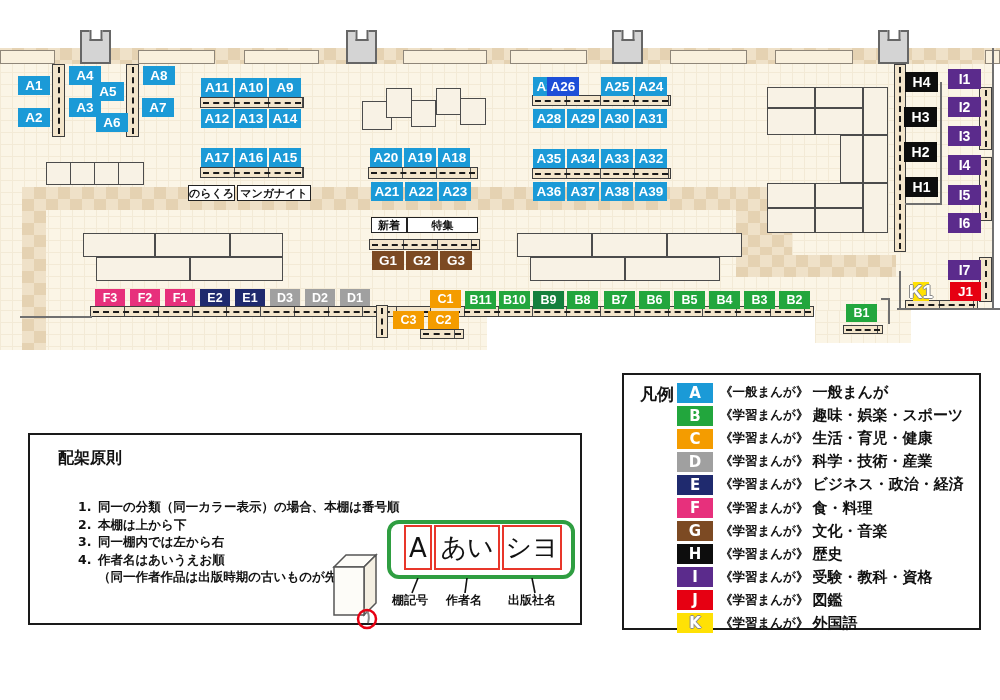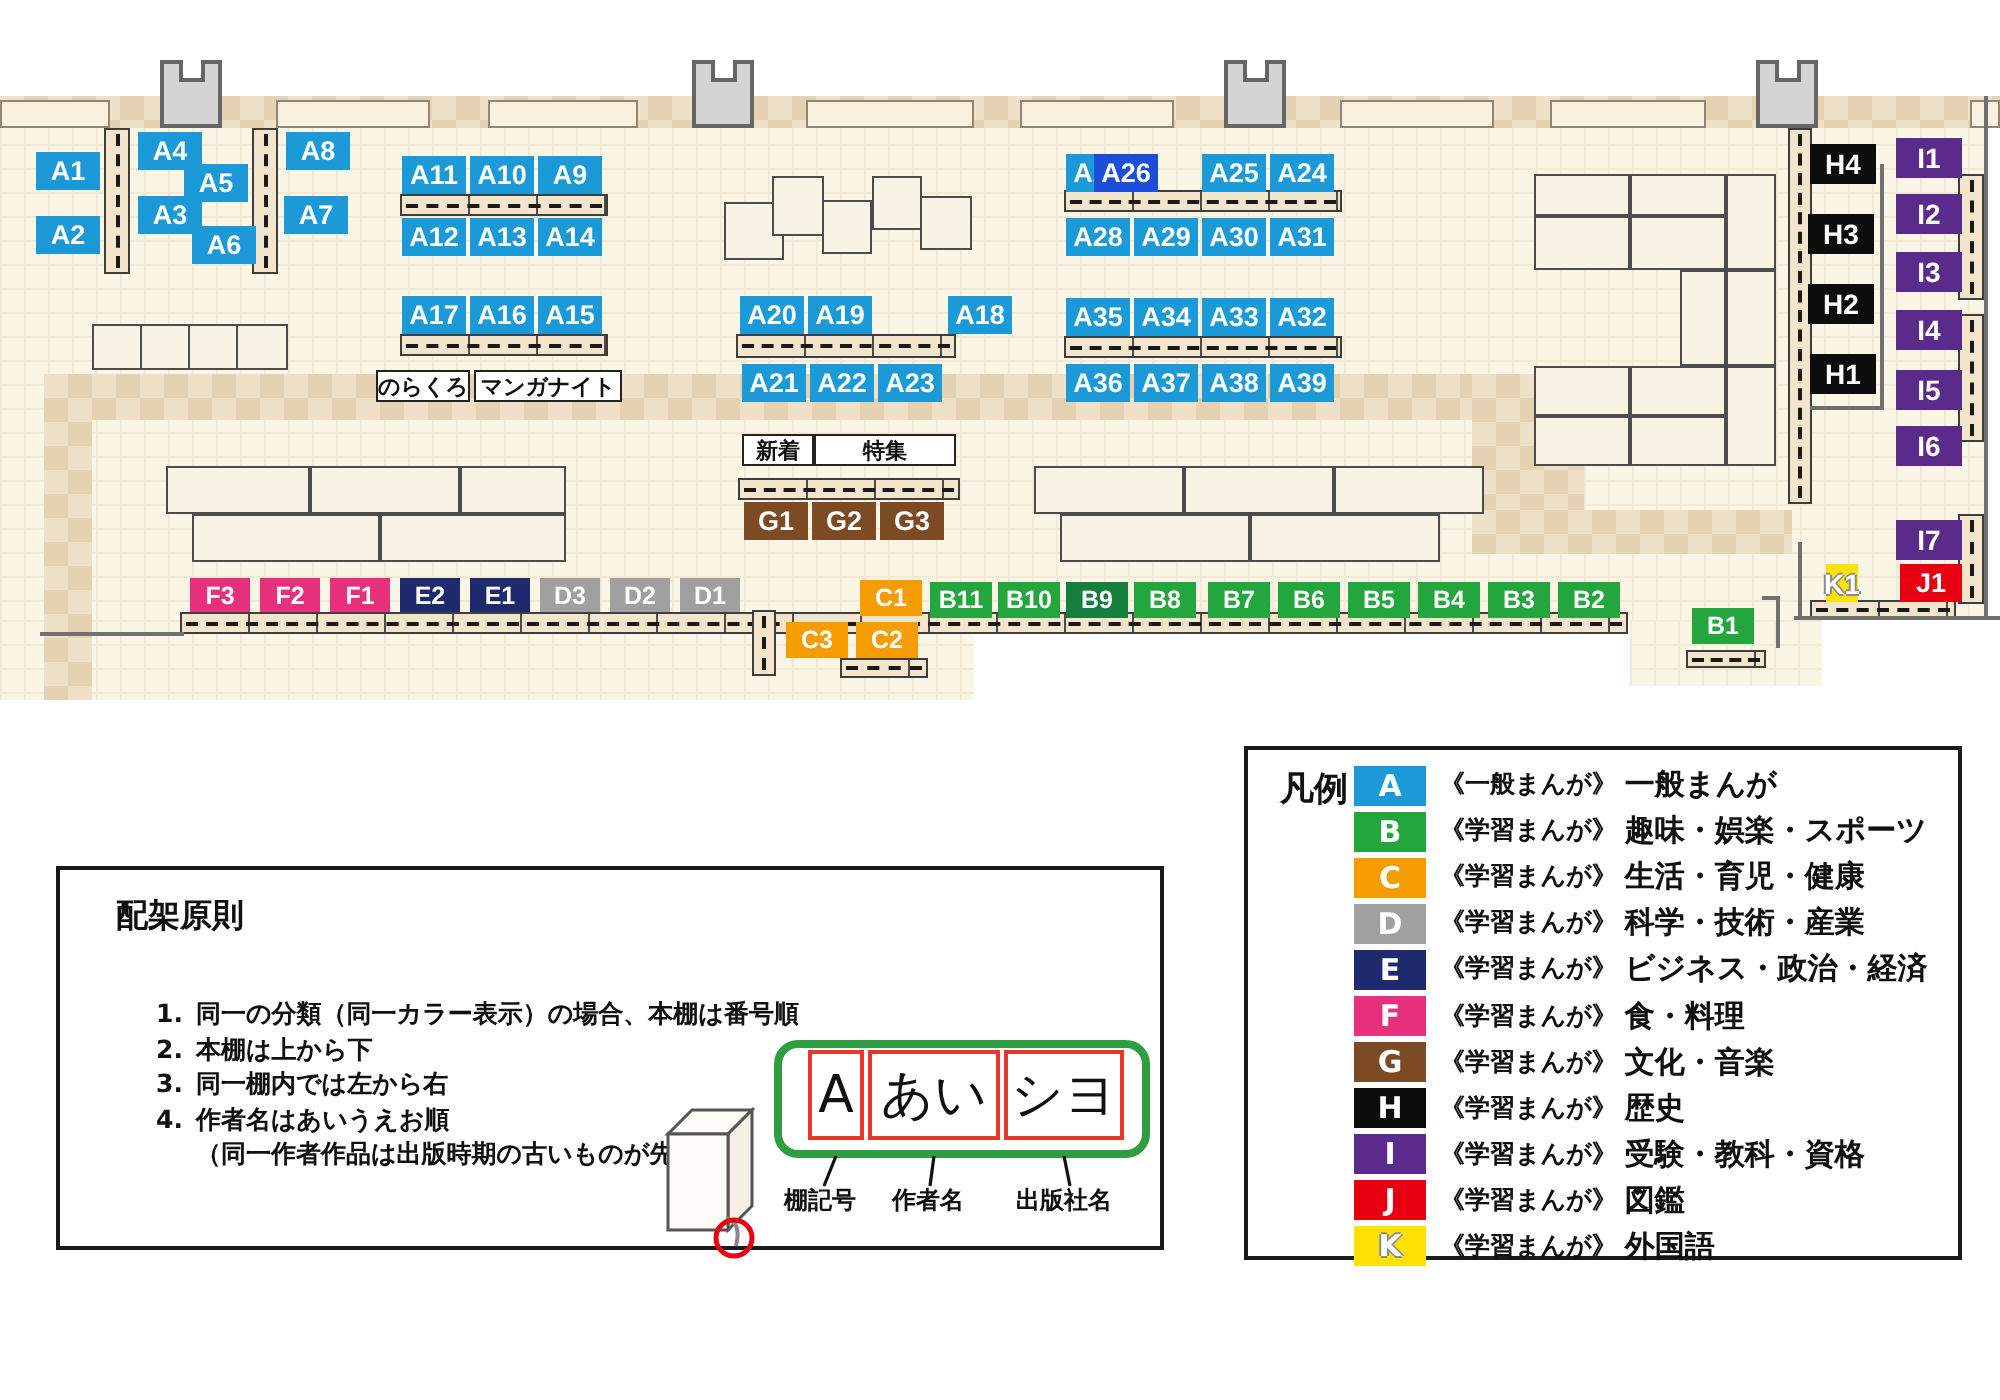--- a/index.html
+++ b/index.html
@@ -22,21 +22,21 @@
   .shelf.v::after{content:"";position:absolute;top:2px;bottom:2px;left:50%;margin-left:-1px;border-left:2px dashed #1a1a1a;}
   .line{position:absolute;background:#707070;}
   .lab{position:absolute;color:#fff;font-weight:bold;text-align:center;
     font-family:"Liberation Sans","DejaVu Sans",sans-serif;
     display:flex;align-items:center;justify-content:center;letter-spacing:0;}
   .sA,.sG{width:32px;height:19px;font-size:13.5px;}
   .sB,.sC{width:31px;height:18px;font-size:12.5px;}
   .sD,.sE,.sF{width:30px;height:17px;font-size:12.5px;}
   .sH,.sI{width:33px;height:20px;font-size:14px;}
   .sJ{width:31px;height:19px;font-size:13.5px;}
-  .sK{width:16px;height:19px;font-size:14px;}
+  .sK{width:16px;height:19px;font-size:19px;}
   .outl{text-shadow:-1px 0 #8a8a8a,1px 0 #8a8a8a,0 -1px #8a8a8a,0 1px #8a8a8a;}
   .callout{position:absolute;background:#fff;border:1px solid #222;color:#111;font-weight:bold;font-size:11px;
     display:flex;align-items:center;justify-content:center;white-space:nowrap;box-sizing:border-box;}
   
   .legend{position:absolute;left:622px;top:373px;width:359px;height:257px;background:#fff;border:2px solid #1a1a1a;box-sizing:border-box;}
   .legend-title{position:absolute;left:16px;top:8px;font-size:17px;font-weight:bold;color:#111;}
   .legend-rows{position:absolute;left:53px;top:6px;}
   .lrow{display:flex;align-items:center;height:23.1px;}
   .chip{width:36px;height:20px;color:#fff;font-weight:bold;font-size:15px;flex:0 0 36px;
     display:flex;align-items:center;justify-content:center;}
@@ -160,21 +160,21 @@
       <div class="lab sA" style="left: 235px; top: 78px; background: rgb(27, 154, 215);">A10</div>
       <div class="lab sA" style="left: 269px; top: 78px; background: rgb(27, 154, 215);">A9</div>
       <div class="lab sA" style="left: 201px; top: 109px; background: rgb(27, 154, 215);">A12</div>
       <div class="lab sA" style="left: 235px; top: 109px; background: rgb(27, 154, 215);">A13</div>
       <div class="lab sA" style="left: 269px; top: 109px; background: rgb(27, 154, 215);">A14</div>
       <div class="lab sA" style="left: 201px; top: 148px; background: rgb(27, 154, 215);">A17</div>
       <div class="lab sA" style="left: 235px; top: 148px; background: rgb(27, 154, 215);">A16</div>
       <div class="lab sA" style="left: 269px; top: 148px; background: rgb(27, 154, 215);">A15</div>
       <div class="lab sA" style="left: 370px; top: 148px; background: rgb(27, 154, 215);">A20</div>
       <div class="lab sA" style="left: 404px; top: 148px; background: rgb(27, 154, 215);">A19</div>
-      <div class="lab sA" style="left: 438px; top: 148px; background: rgb(27, 154, 215); margin-left: 36px;">A18</div>
+      <div class="lab sA" style="left: 438px; top: 148px; background: rgb(27, 154, 215);">A18</div>
       <div class="lab sA" style="left: 371px; top: 182px; background: rgb(27, 154, 215);">A21</div>
       <div class="lab sA" style="left: 405px; top: 182px; background: rgb(27, 154, 215);">A22</div>
       <div class="lab sA" style="left: 439px; top: 182px; background: rgb(27, 154, 215);">A23</div>
       <div class="lab sA" style="left: 533px; top: 77px; background: rgb(27, 154, 215);">A27</div>
       <div class="lab sA" style="left: 547px; top: 77px; background: #1d4ed8;">A26</div>
       <div class="lab sA" style="left: 601px; top: 77px; background: rgb(27, 154, 215);">A25</div>
       <div class="lab sA" style="left: 635px; top: 77px; background: rgb(27, 154, 215);">A24</div>
       <div class="lab sA" style="left: 533px; top: 109px; background: rgb(27, 154, 215);">A28</div>
       <div class="lab sA" style="left: 567px; top: 109px; background: rgb(27, 154, 215);">A29</div>
       <div class="lab sA" style="left: 601px; top: 109px; background: rgb(27, 154, 215);">A30</div>

